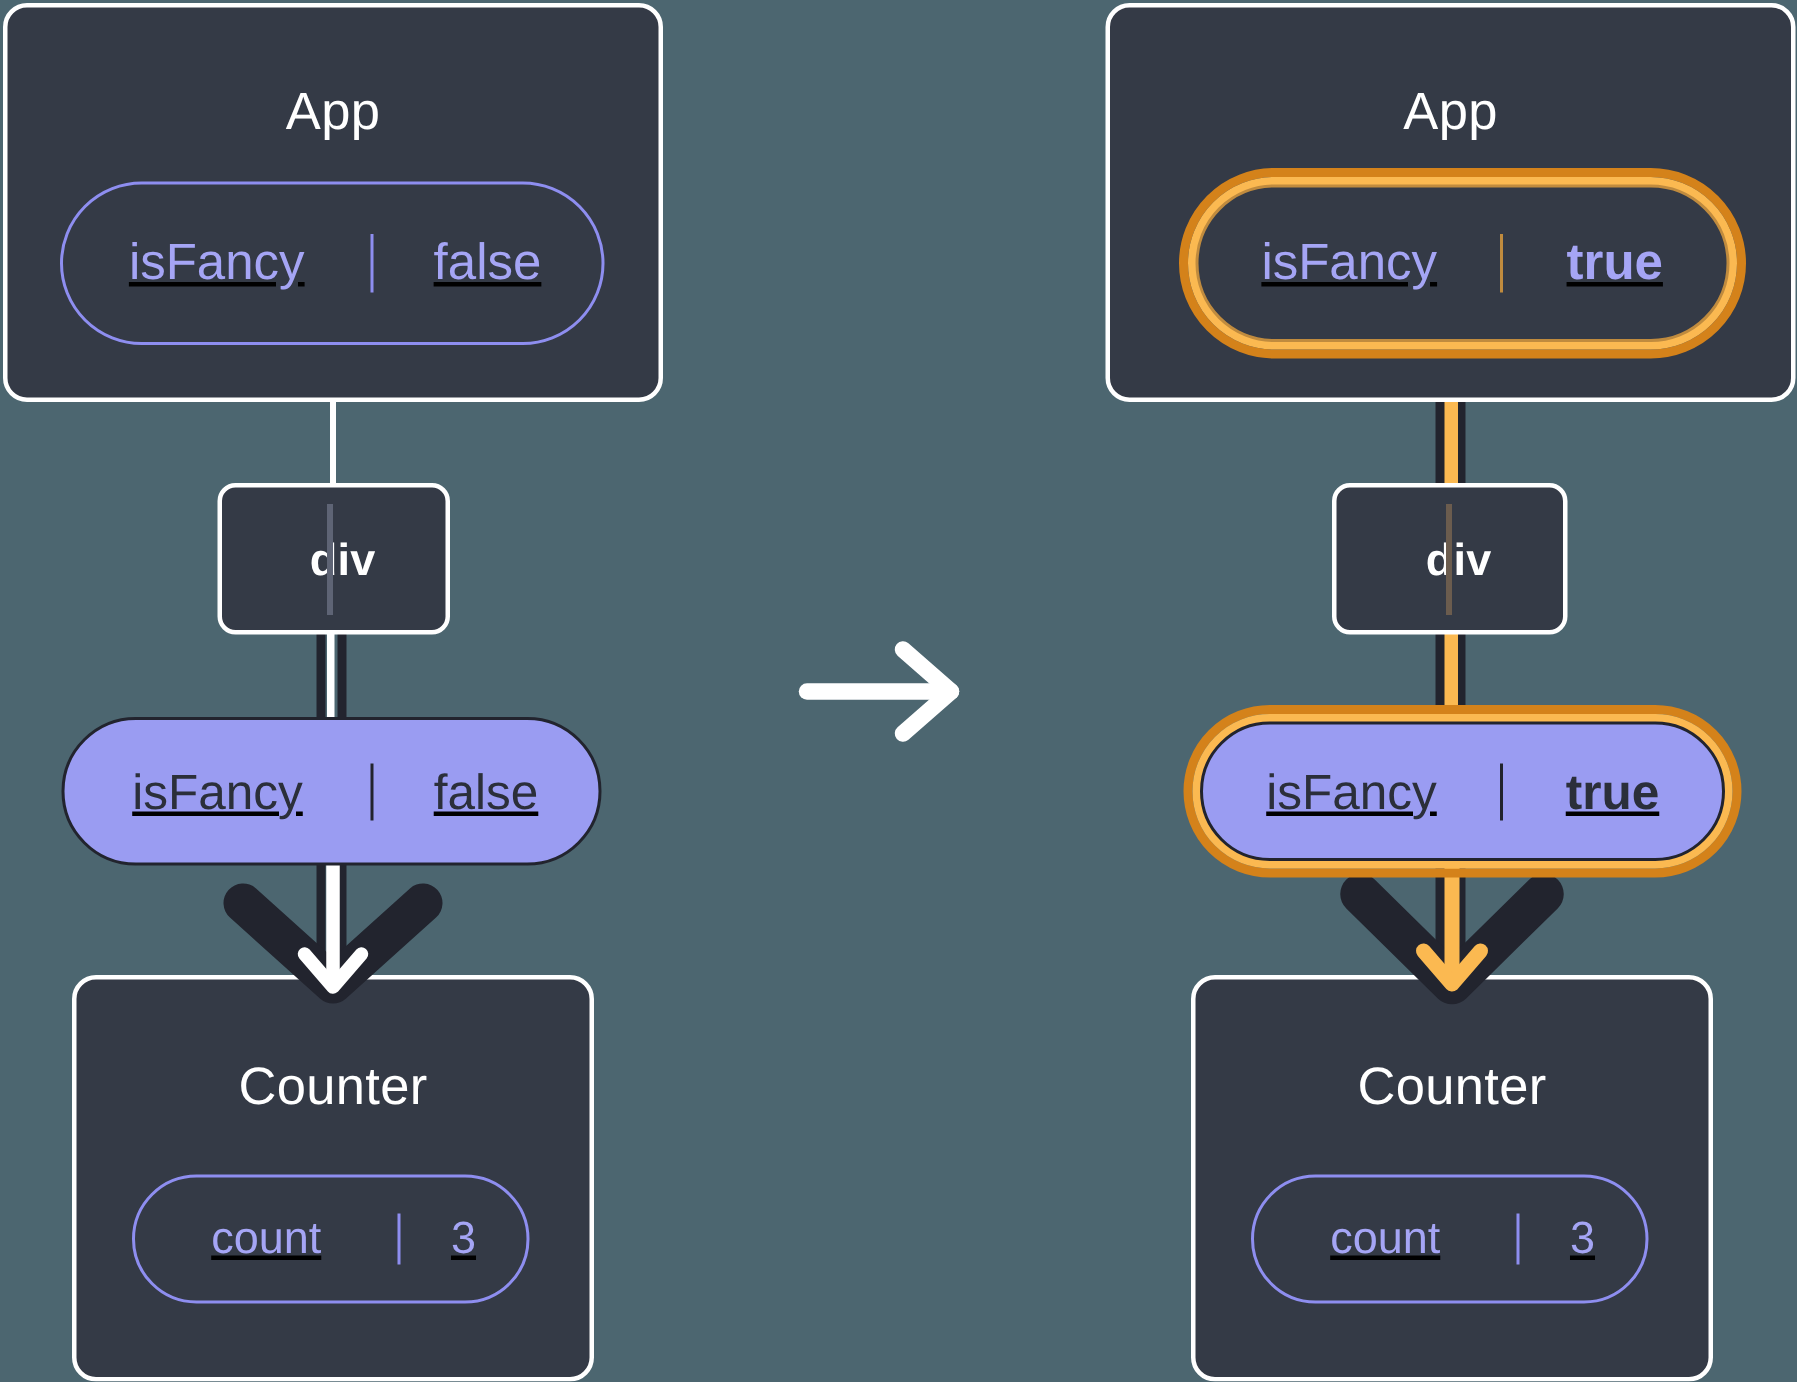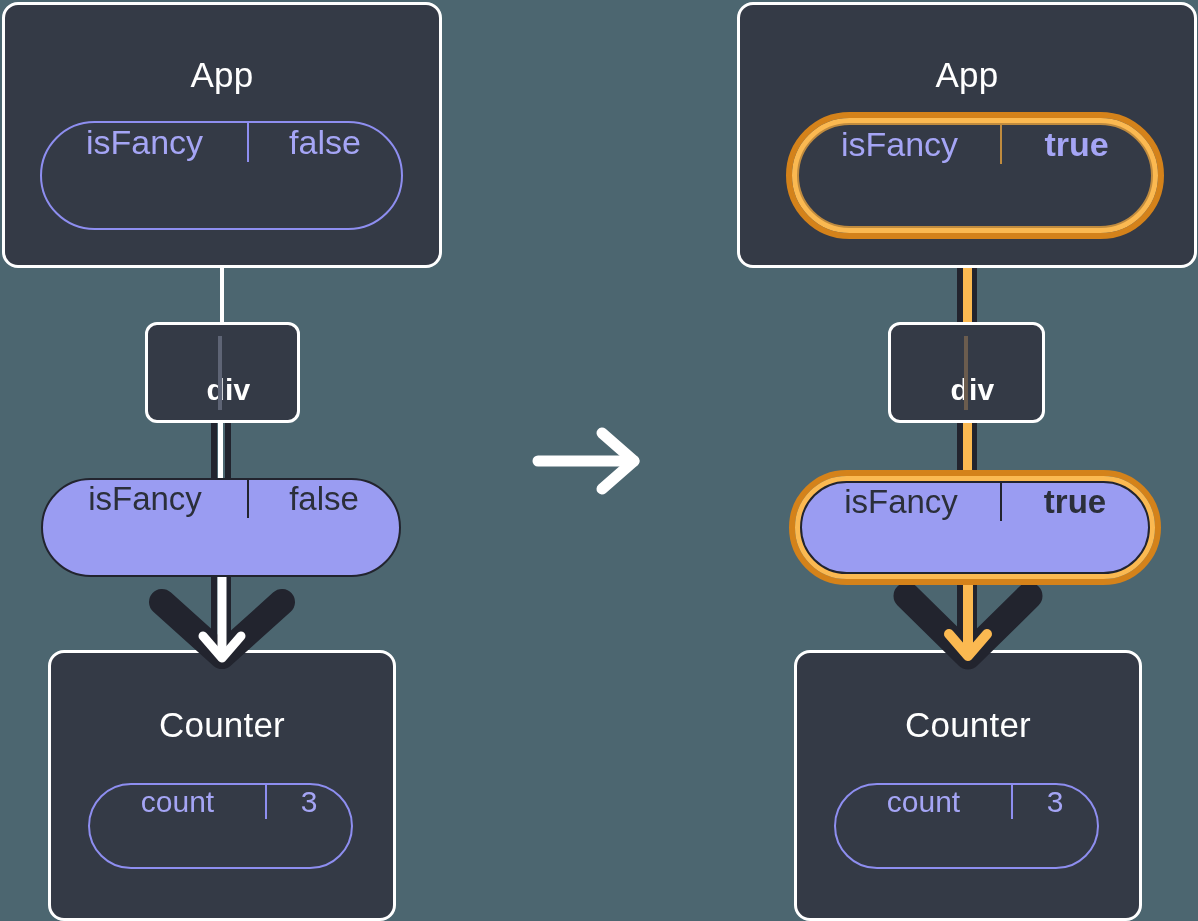--- a/index.html
+++ b/index.html
@@ -60,41 +60,42 @@
 
   
   .box-div {
     left: 145px;
     top: 322px;
     width: 155px;
     height: 101px;
     border-radius: 12px;
     z-index: 9;
   }
-  .box-div .node-title { top: 48px; font-size: 30px; font-weight: 700; margin-left: 12px; }
+  .box-div .node-title { top: 32px; font-size: 30px; font-weight: 700; margin-left: 12px; }
 
   
   .box-counter {
     left: 48px;
     top: 650px;
     width: 348px;
     height: 271px;
     z-index: 6;
   }
   .box-counter .node-title { top: 52px; }
 
   
   .pill {
     position: absolute;
     display: flex;
-    align-items: flex-start;
+    align-items: center;
     box-sizing: border-box;
     border-radius: 999px;
     overflow: hidden;
     z-index: 12;
+    text-decoration: underline;
   }
   .pill .pill-cell {
     display: flex;
     align-items: center;
     justify-content: center;
     box-sizing: border-box;
   }
 
   
   .pill-outline {

